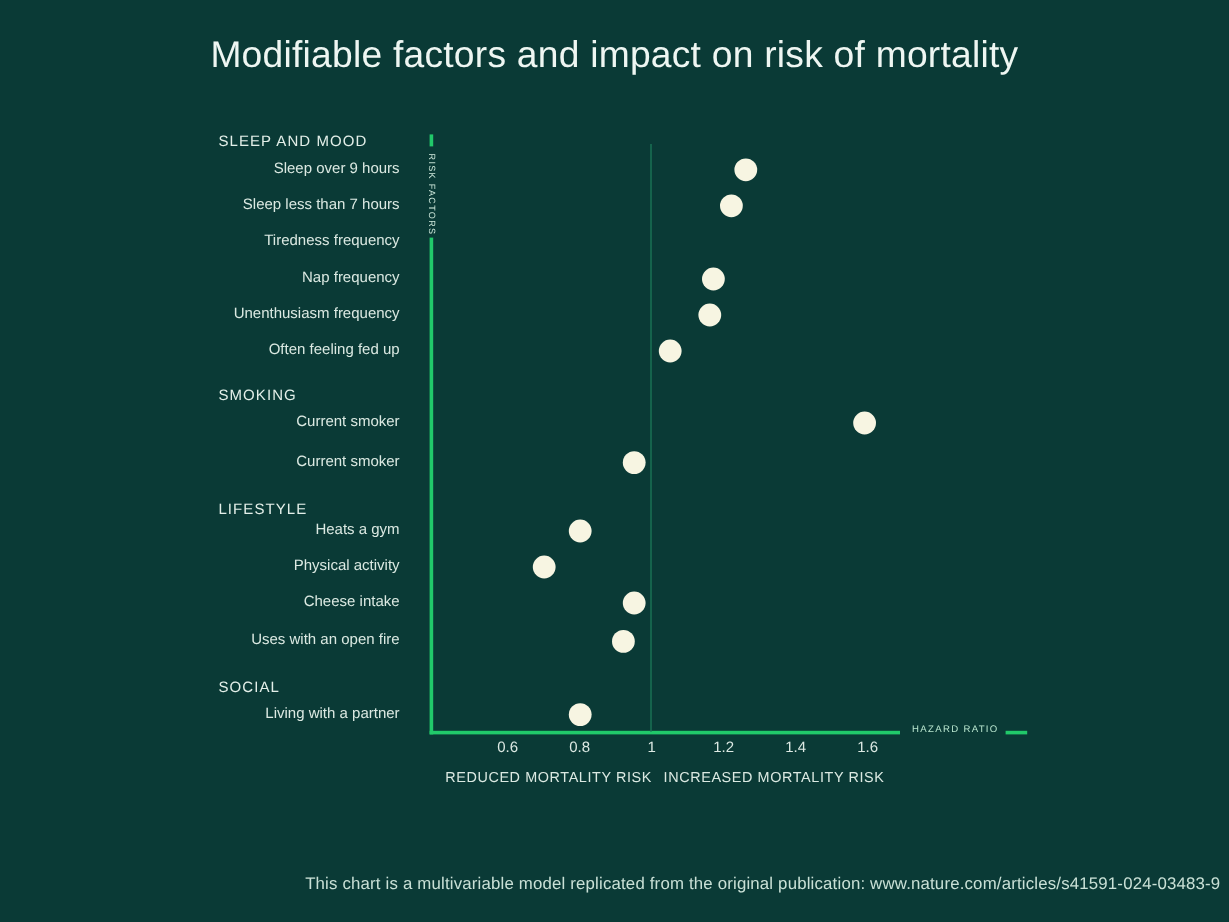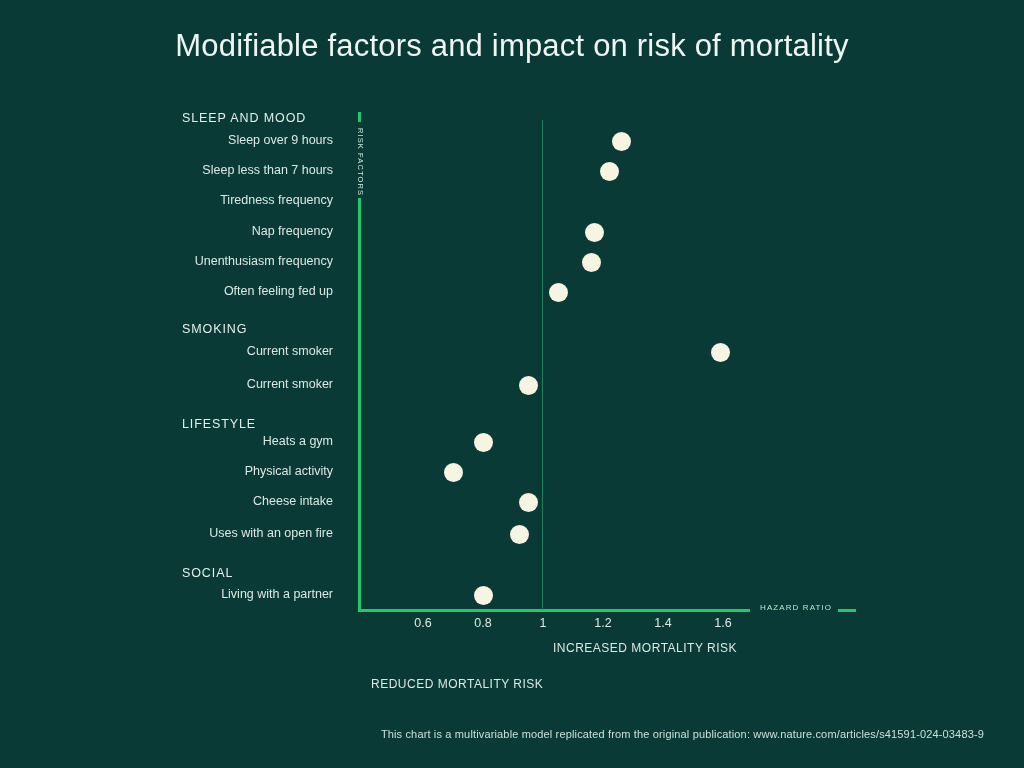--- a/index.html
+++ b/index.html
@@ -142,30 +142,30 @@
   }
 
   .side-label {
     position: absolute;
     top: 641px;
     color: #dbe9e2;
     font-size: 12px;
     letter-spacing: 0.5px;
     white-space: nowrap;
   }
-  .side-reduced { left: 371px; margin-top: 36px; }
+  .side-reduced { left: 371px; }
   .side-increased { left: 553px; }
 
   
   .footer-note {
     position: absolute;
-    right: 40px;
+    right: 7px;
     top: 728px;
     color: #c9e0d6;
-    font-size: 11px;
+    font-size: 14px;
     letter-spacing: 0.15px;
     white-space: nowrap;
   }
 </style>
 </head>
 <body>
 
 <div class="chart-title">Modifiable factors and impact on risk of mortality</div>
 
 <div id="plot">

